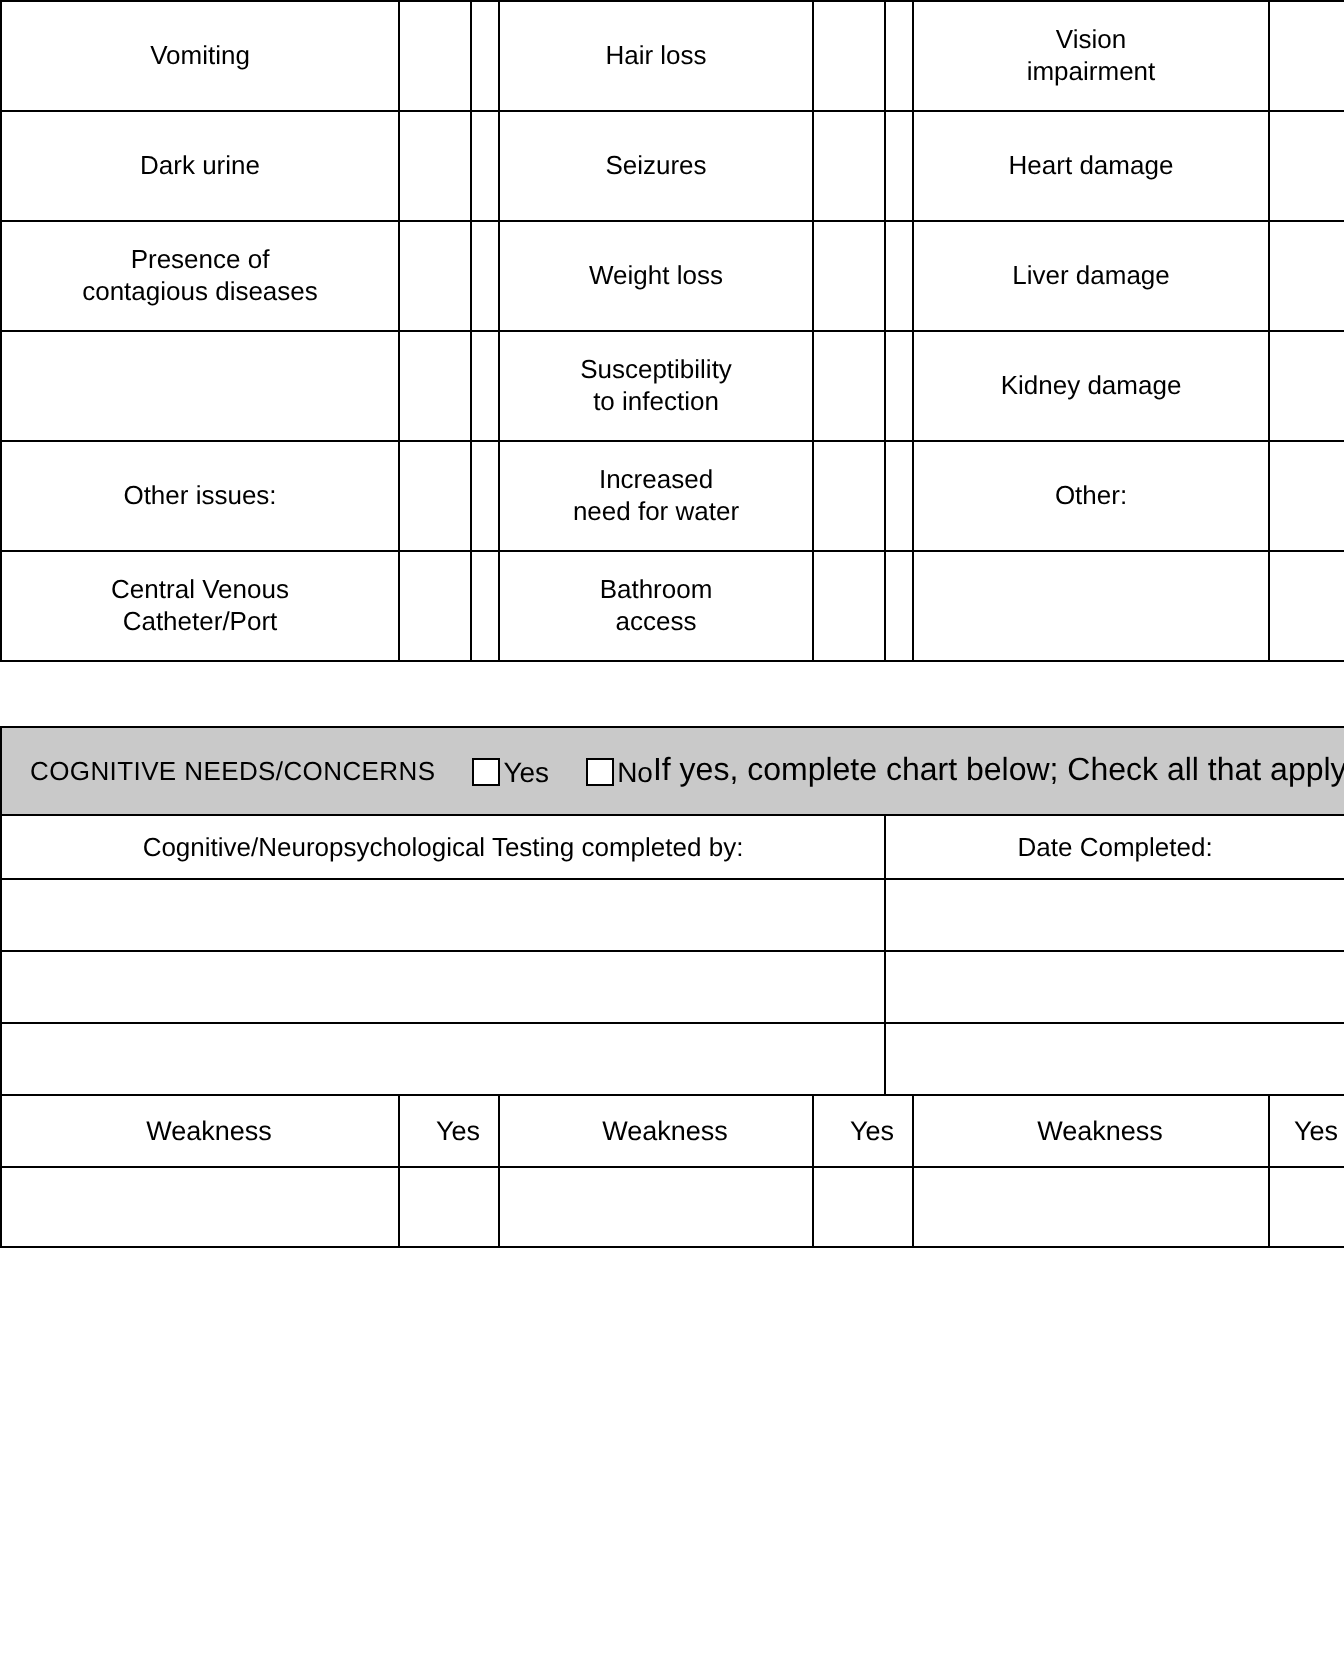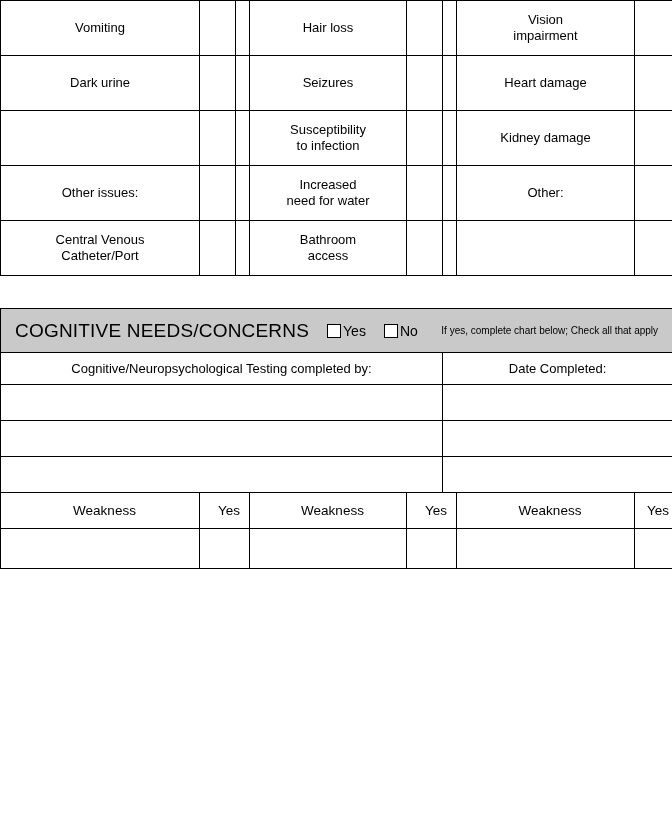--- a/index.html
+++ b/index.html
@@ -66,42 +66,42 @@
     padding: 10px 14px;
     height: 44px;
   }
   .cog-header-inner {
     display: flex;
     align-items: center;
     gap: 0px;
     width: 100%;
   }
   .cog-title {
-    font-size: 19px;
+    font-size: 13px;
     letter-spacing: 0.2px;
     white-space: nowrap;
   }
   .cb-group {
     display: flex;
     align-items: center;
     margin-left: 18px;
     white-space: nowrap;
     font-size: 14px;
   }
   .cb-box {
     display: inline-block;
     width: 12px;
     height: 12px;
     border: 1.6px solid #000;
     background: #fff;
     margin-right: 2px;
   }
   .cog-note {
     margin-left: auto;
-    font-size: 10px;
+    font-size: 16px;
     white-space: nowrap;
   }
 
   .cog-row-label {
     text-align: center;
     padding: 8px 6px;
     font-size: 13.5px;
     margin-top: 32px;
   }
   .cog-blank-row td { height: 36px; }
@@ -149,20 +149,30 @@
         <td class="check"></td>
       </tr>
       <tr>
         <td class="label">Dark urine</td>
         <td class="check"></td>
         <td class="gap"></td>
         <td class="label">Seizures</td>
         <td class="check"></td>
         <td class="gap"></td>
         <td class="label">Heart damage</td>
+        <td class="check"></td>
+      </tr>
+      <tr>
+        <td class="label">Presence of<br>contagious diseases</td>
+        <td class="check"></td>
+        <td class="gap"></td>
+        <td class="label">Weight loss</td>
+        <td class="check"></td>
+        <td class="gap"></td>
+        <td class="label">Liver damage</td>
         <td class="check"></td>
       </tr>
       <tr>
         <td class="label"></td>
         <td class="check"></td>
         <td class="gap"></td>
         <td class="label">Susceptibility<br>to infection</td>
         <td class="check"></td>
         <td class="gap"></td>
         <td class="label">Kidney damage</td>

